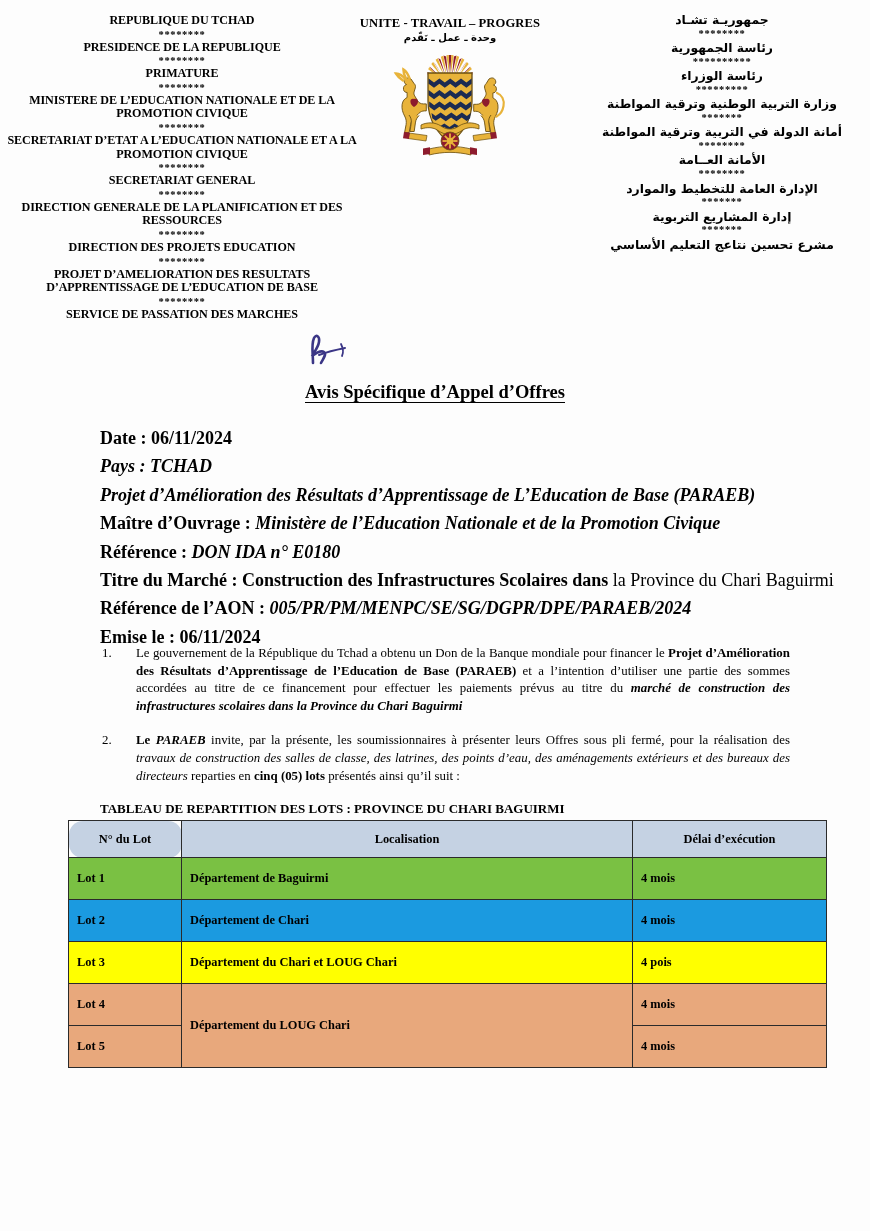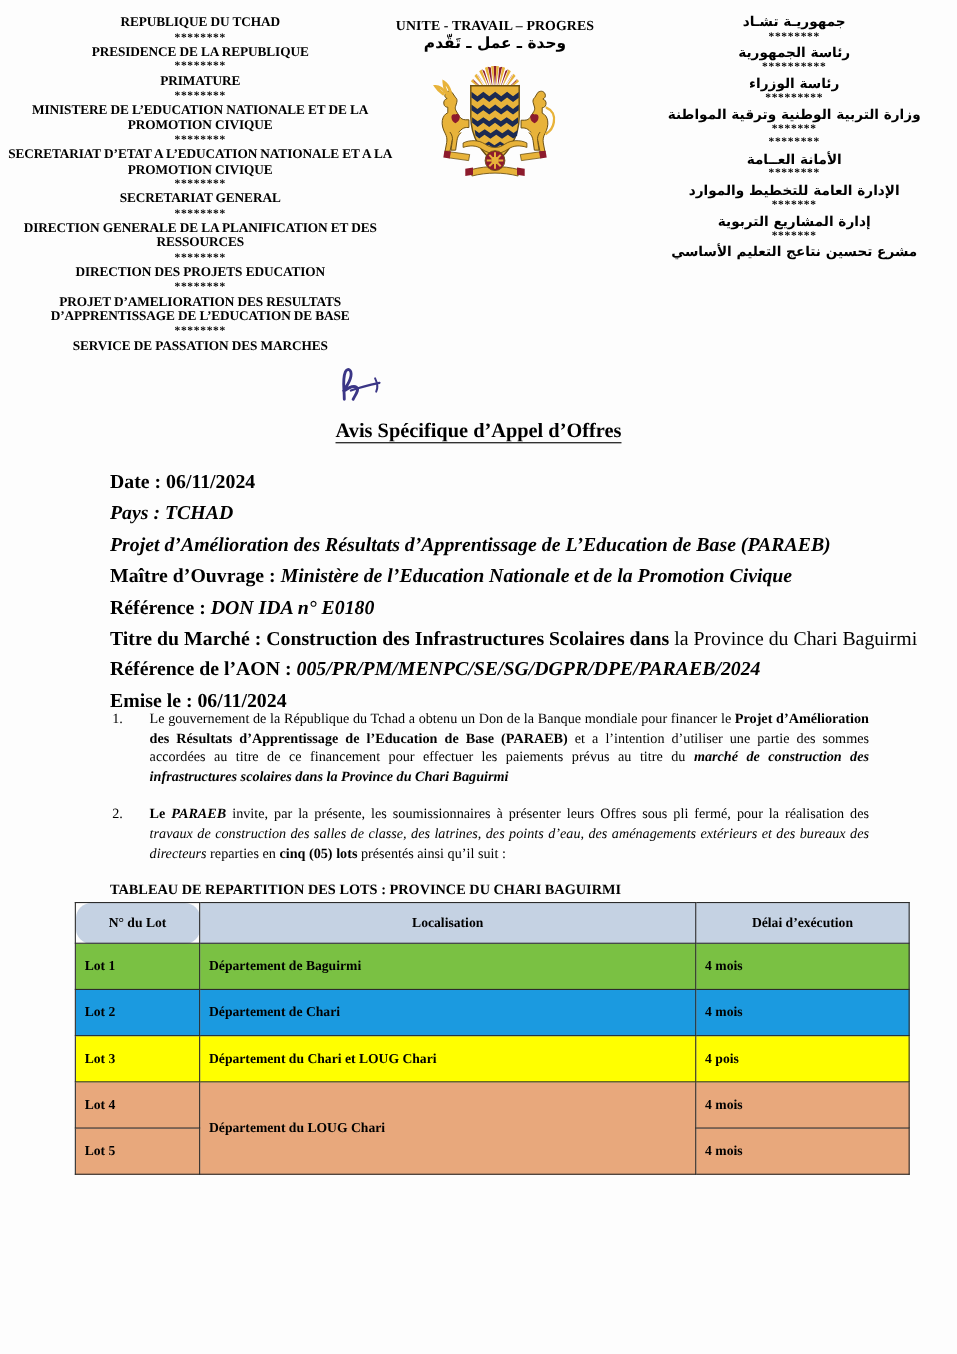--- a/index.html
+++ b/index.html
@@ -53,21 +53,21 @@
     width: 212px;
     text-align: center;
   }
   .motto-fr {
     font-weight: bold;
     font-size: 12.6px;
     letter-spacing: 0.1px;
   }
   .motto-ar {
     font-family: "DejaVu Sans", sans-serif;
-    font-size: 14px;
+    font-size: 10px;
     direction: rtl;
     margin-top: 1px;
     font-weight: bold;
   }
   .emblem {
     margin: 6px auto 0;
     width: 130px;
     height: 112px;
     display: block;
   }
@@ -328,20 +328,21 @@
 
     <div class="hdr-right">
       <div class="ln">جمهوريـة تشـاد</div>
       <div class="stars">********</div>
       <div class="ln">رئاسة الجمهورية</div>
       <div class="stars">**********</div>
       <div class="ln">رئاسة الوزراء</div>
       <div class="stars">*********</div>
       <div class="ln">وزارة التربية الوطنية وترقية المواطنة</div>
       <div class="stars">*******</div>
+      <div class="ln">أمانة الدولة في التربية وترقية المواطنة</div>
       <div class="stars">********</div>
       <div class="ln">الأمانة العــامة</div>
       <div class="stars">********</div>
       <div class="ln">الإدارة العامة للتخطيط والموارد</div>
       <div class="stars">*******</div>
       <div class="ln">إدارة المشاريع التربوية</div>
       <div class="stars">*******</div>
       <div class="ln">مشرع تحسين نتاعج التعليم الأساسي</div>
     </div>
 

